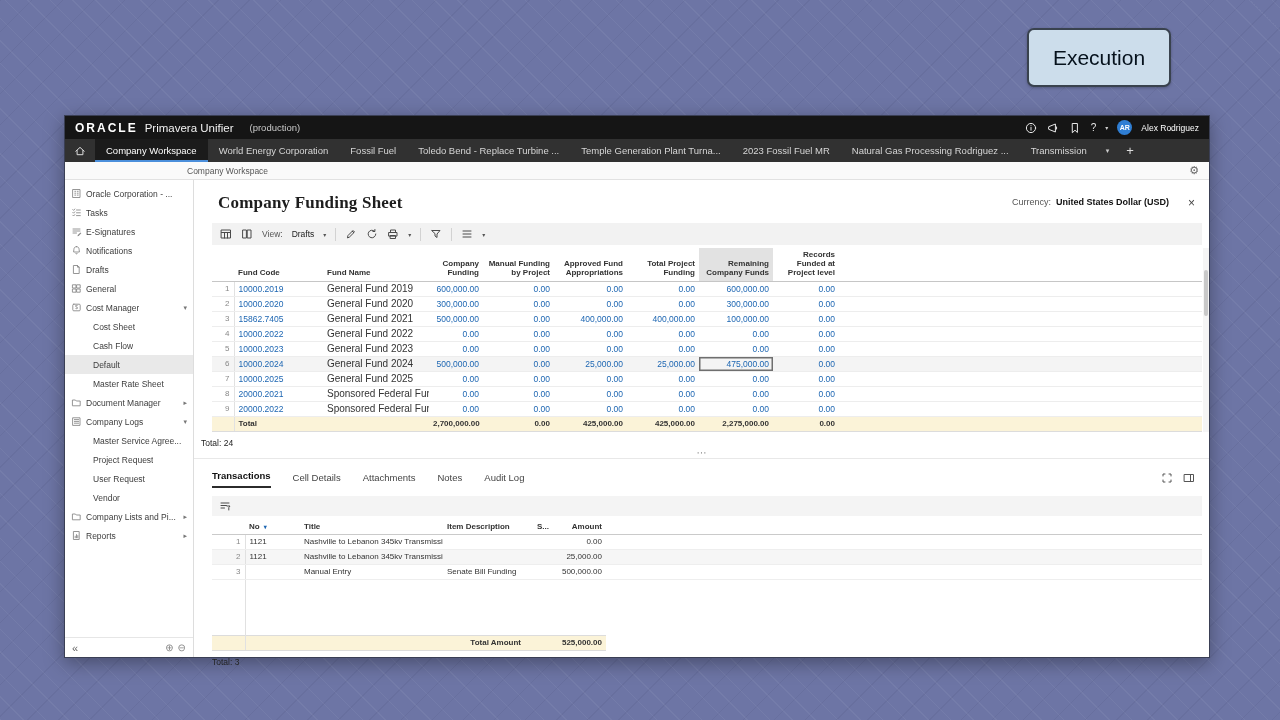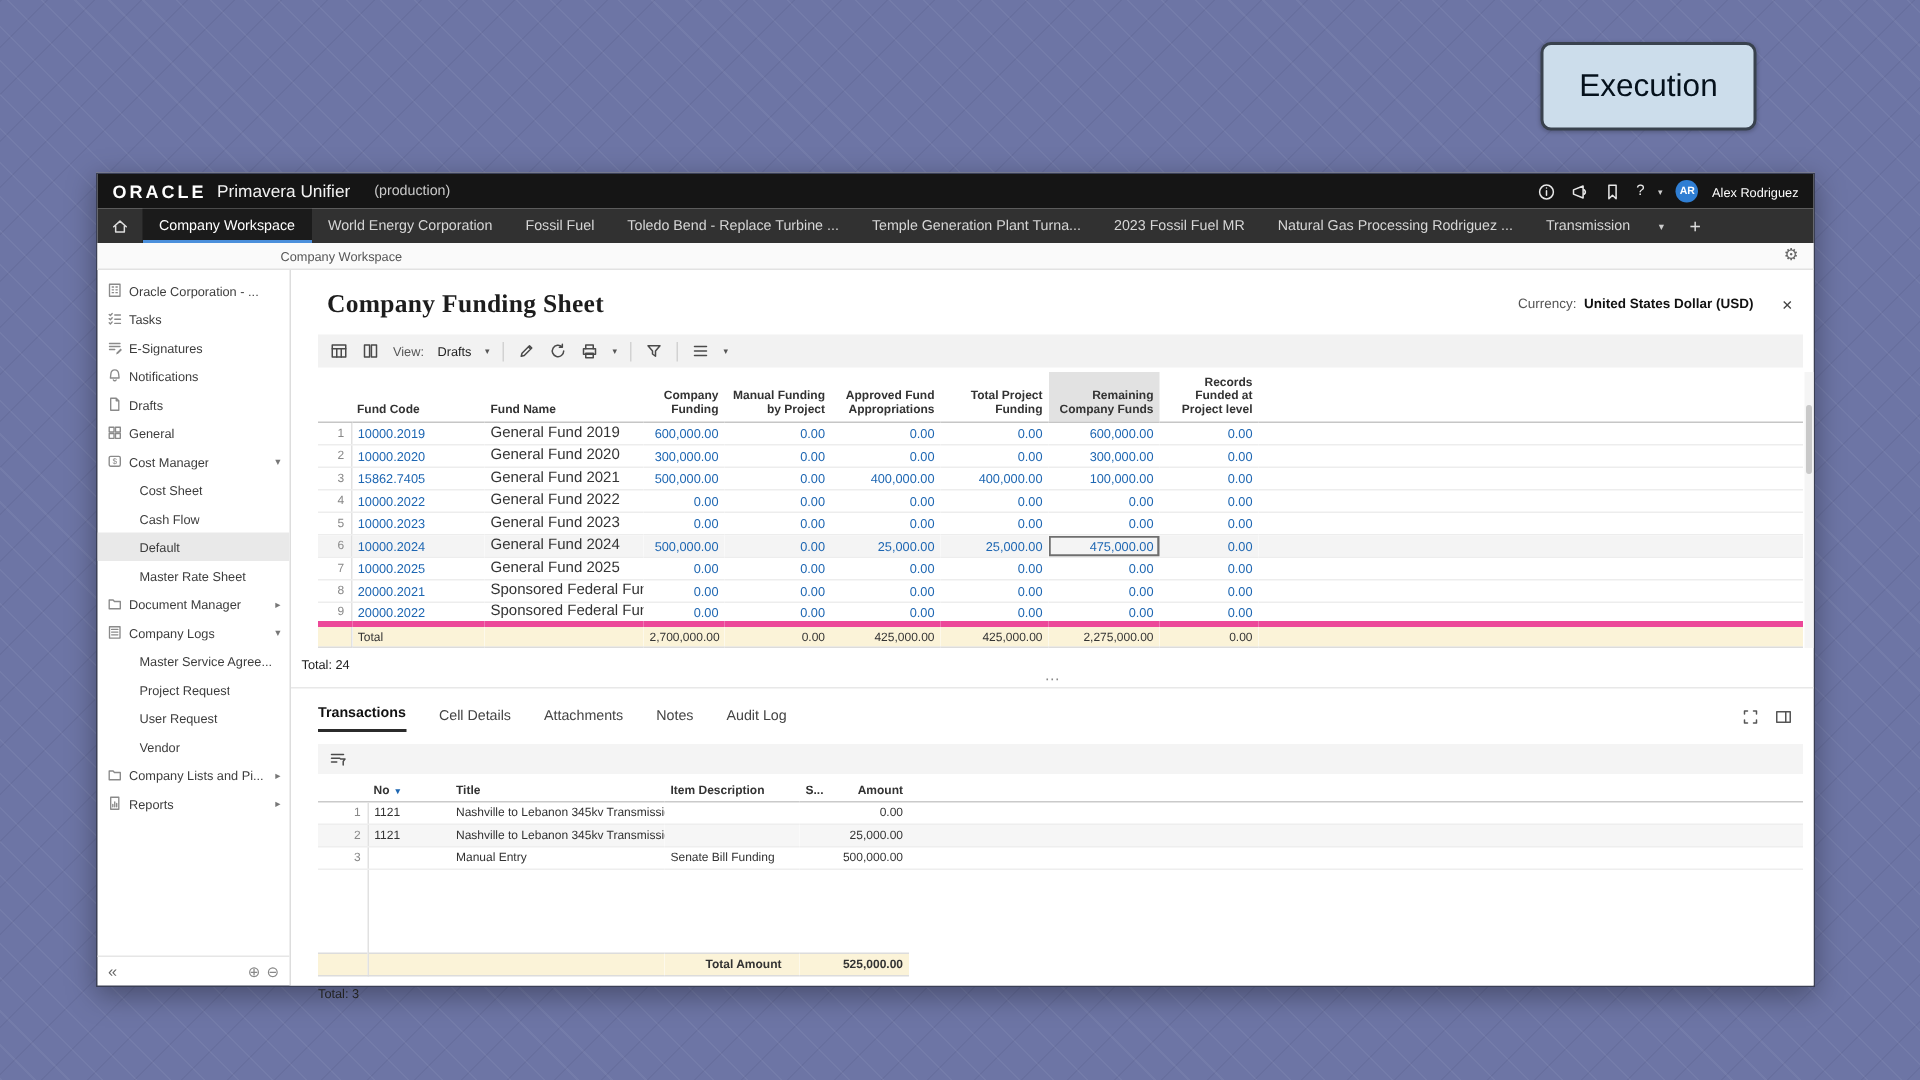--- a/index.html
+++ b/index.html
@@ -72,22 +72,22 @@
     text-align:left;line-height:1.15;overflow:hidden}
   .fgrid th.num{text-align:right}
   .fgrid th.shaded{background:#e2e2e2}
   .fgrid td{font-size:8.5px;height:15px;padding:0 4px;border-bottom:1px solid #ededed;white-space:nowrap;overflow:hidden}
   .fgrid td.numc{color:#888;text-align:right;border-right:1px solid #e1e1e1;font-size:8px}
   .fgrid td.code{color:var(--accent,#1d66b2)}
   .fgrid td.fname{color:#333;font-size:10px}
   .fgrid td.val{color:var(--accent,#1d66b2);text-align:right}
   .fgrid tr.rowsel td{background:#f4f4f4}
   .fgrid td.cellsel{box-shadow:inset 0 0 0 1.5px var(--selborder,#6f6f6f);background:#fcf7e6}
-  .fgrid tr.totalrow td{background:var(--total-bg,#fbf3d8);border-top:4px solid #ec4899;border-bottom:1px solid #dcdcdc;
-    color:#333;font-weight:normal;font-size:8px}
+  .fgrid tr.totalrow td{background:var(--total-bg,#fbf3d8);border-top:1px solid #ec4899;border-bottom:1px solid #dcdcdc;
+    color:#333;font-weight:bold;font-size:8px}
   .fgrid tr.totalrow td.val{color:#333}
   .vscroll{position:absolute;right:-7px;top:0;bottom:0;width:6px;background:#f5f5f5}
   .vthumb{position:absolute;top:22px;height:46px;left:1px;right:1px;background:#c9c9c9;border-radius:3px}
   .tcount{font-size:8.5px;color:#222;margin:6px 0 0 7px;flex:0 0 auto}
   .splitter{height:11px;display:flex;align-items:center;justify-content:center;color:#888;font-size:10px;border-bottom:1px solid #e8e8e8;flex:0 0 auto}
   
   .dtabs{height:26px;display:flex;align-items:flex-end;padding:0 14px 0 18px;gap:22px;margin-top:3px;flex:0 0 auto}
   .dtab{font-size:9.5px;color:#444;padding-bottom:5px}
   .dtab.active{color:#111;font-weight:bold;border-bottom:2px solid #2b2b2b}
   .dtab-icons{margin-left:auto;display:flex;gap:10px;color:#444;align-items:center;padding-bottom:4px}

